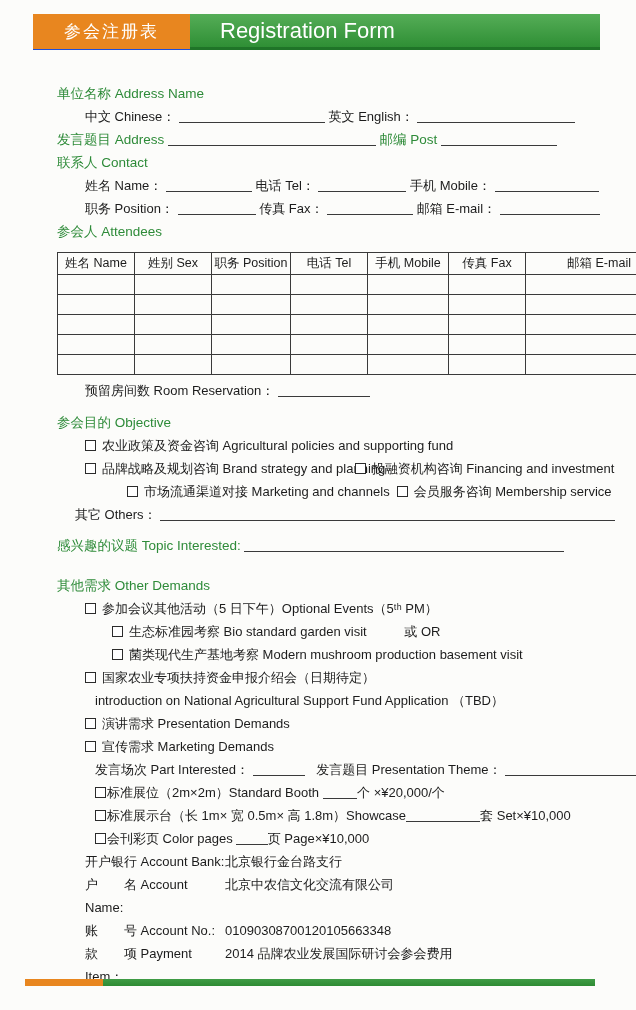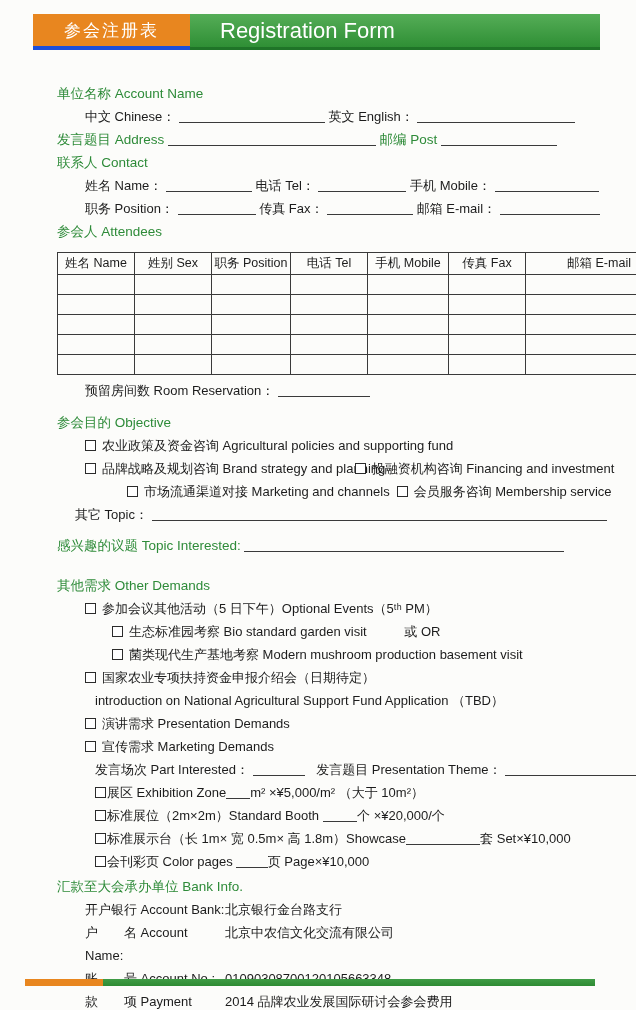--- a/index.html
+++ b/index.html
@@ -10,21 +10,21 @@
     font-family:"Liberation Sans","DejaVu Sans",sans-serif;
     font-size:13px;color:#1c1c1c;
     overflow:hidden;
   }
   
   .header-bar{
     position:absolute;top:14px;left:33px;width:567px;height:36px;
     display:flex;
   }
   .header-orange{
-    width:157px;background:#E8861F;border-bottom:4px solid #1d4ed8;
+    width:157px;background:#E8861F;border-bottom:1px solid #1d4ed8;
     color:#fff;font-size:17px;letter-spacing:2px;
     display:flex;align-items:center;justify-content:center;box-sizing:border-box;
   }
   .header-green{
     flex:1;background:linear-gradient(#55ad57,#2f8f35);
     border-bottom:3px solid #1f7428;
     color:#fff;font-size:22px;
     display:flex;align-items:center;padding-left:30px;box-sizing:border-box;
   }
   
@@ -71,21 +71,21 @@
 
   <div class="header-bar">
     <div class="header-orange">参会注册表</div>
     <div class="header-green">
       <span>Registration Form</span>
     </div>
   </div>
 
   <div class="content">
 
-    <div class="h-green" style="margin-top:4px;">单位名称 Account Name</div>
+    <div class="h-green" style="margin-top:4px;">单位名称 Address Name</div>
     <div class="line ind1">
       <span>中文 Chinese：</span>
       <span class="blank" style="width:146px;"></span>
       <span>英文 English：</span>
       <span class="blank" style="width:158px;"></span>
     </div>
     <div class="line">
       <span class="h-green">发言题目 Address</span>
       <span class="blank" style="width:208px;"></span>
       <span class="h-green">邮编 Post</span>
@@ -182,21 +182,21 @@
     </div>
     <div class="line ind1">
       <span style="display:inline-block;width:266px;"><span class="cb"></span><span>品牌战略及规划咨询 Brand strategy and planning</span></span>
       <span class="cb"></span><span>投融资机构咨询 Financing and investment</span>
     </div>
     <div class="line ind1">
       <span style="display:inline-block;width:266px;padding-left:42px;"><span class="cb"></span><span>市场流通渠道对接 Marketing and channels</span></span>
       <span class="cb"></span><span>会员服务咨询 Membership service</span>
     </div>
     <div class="line ind1b">
-      <span>其它 Topic：</span>
+      <span>其它 Others：</span>
       <span class="blank" style="width:455px;"></span>
     </div>
 
     <div class="line" style="margin-top:8px;">
       <span class="h-green">感兴趣的议题 Topic Interested:</span>
       <span class="blank" style="width:320px;"></span>
     </div>
 
     <div class="h-green" style="margin-top:17px;">其他需求 Other Demands</div>
     <div class="line ind1">
@@ -221,33 +221,29 @@
     <div class="line ind1">
       <span class="cb"></span><span>宣传需求 Marketing Demands</span>
     </div>
     <div class="line ind1c">
       <span>发言场次 Part Interested：</span>
       <span class="blank" style="width:52px;"></span>
       <span style="margin-left:8px;">发言题目 Presentation Theme：</span>
       <span class="blank" style="width:146px;"></span>
     </div>
     <div class="line ind1c">
-      <span class="cb tight"></span><span>展区 Exhibition Zone</span><span class="blank" style="width:24px;"></span><span>m² ×¥5,000/m² （大于 10m²）</span>
-    </div>
-    <div class="line ind1c">
       <span class="cb tight"></span><span>标准展位（2m×2m）Standard Booth</span><span class="blank" style="width:34px;margin-left:4px;"></span><span>个 ×¥20,000/个</span>
     </div>
     <div class="line ind1c">
       <span class="cb tight"></span><span>标准展示台（长 1m× 宽 0.5m× 高 1.8m）Showcase</span><span class="blank" style="width:74px;"></span><span>套 Set×¥10,000</span>
     </div>
     <div class="line ind1c">
       <span class="cb tight"></span><span>会刊彩页 Color pages</span><span class="blank" style="width:32px;margin-left:3px;"></span><span>页 Page×¥10,000</span>
     </div>
 
-    <div class="h-green" style="margin-top:2px;">汇款至大会承办单位 Bank Info.</div>
     <div class="bank-row ind1">
       <span class="bank-label">开户银行 Account Bank:</span>
       <span>北京银行金台路支行</span>
     </div>
     <div class="bank-row ind1">
       <span class="bank-label">户　　名 Account Name:</span>
       <span>北京中农信文化交流有限公司</span>
     </div>
     <div class="bank-row ind1">
       <span class="bank-label">账　　号 Account No.:</span>

